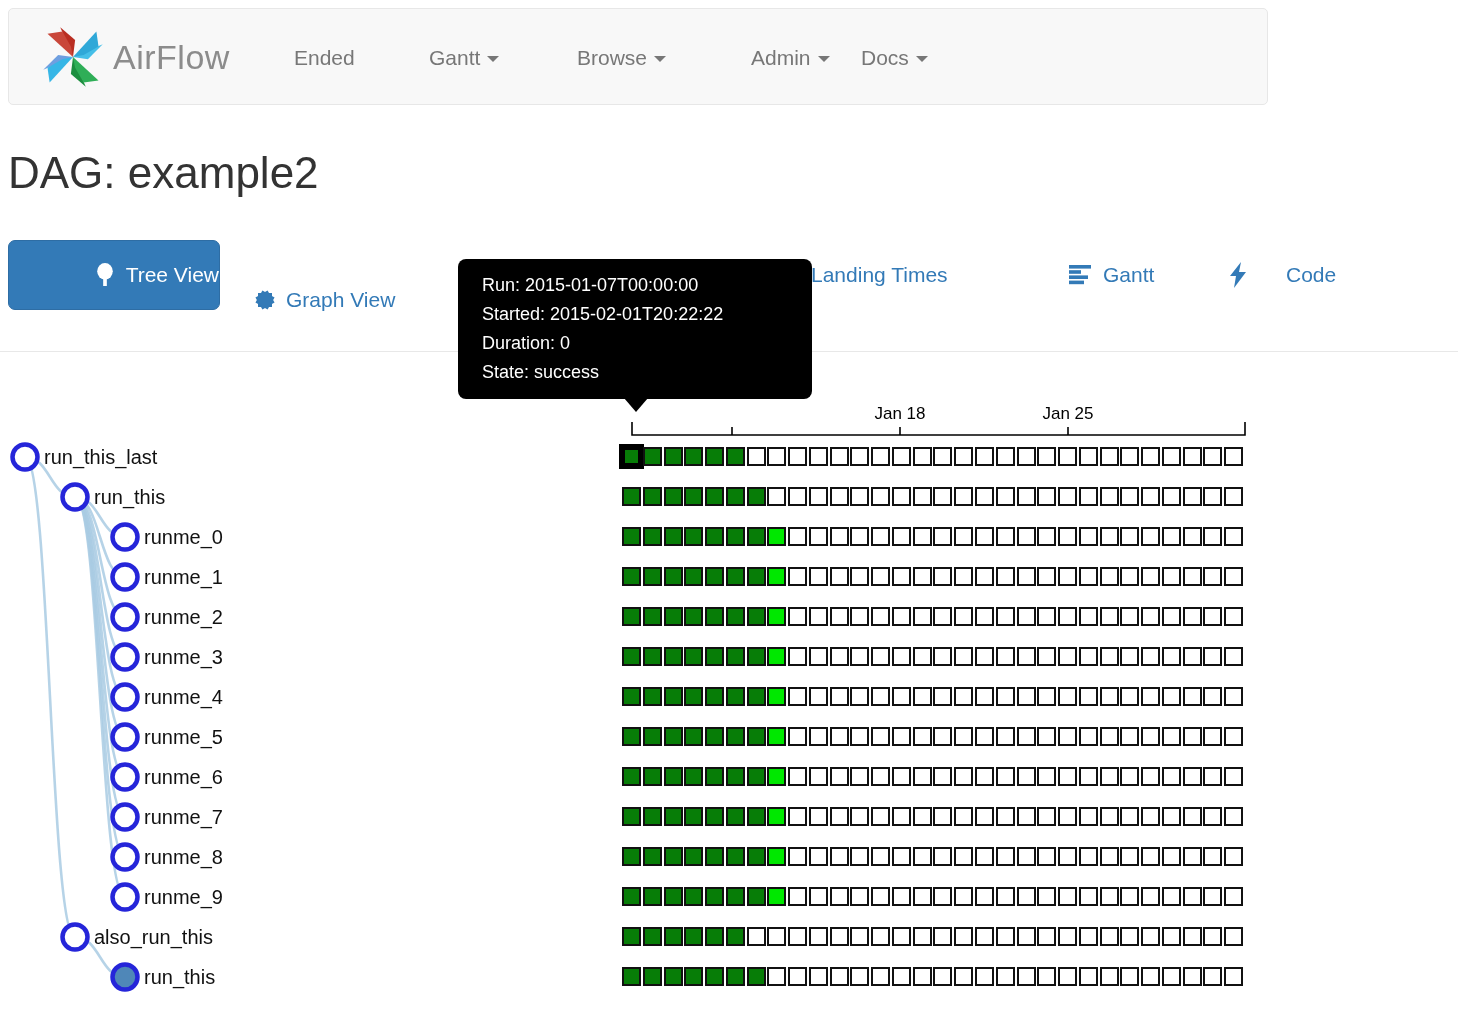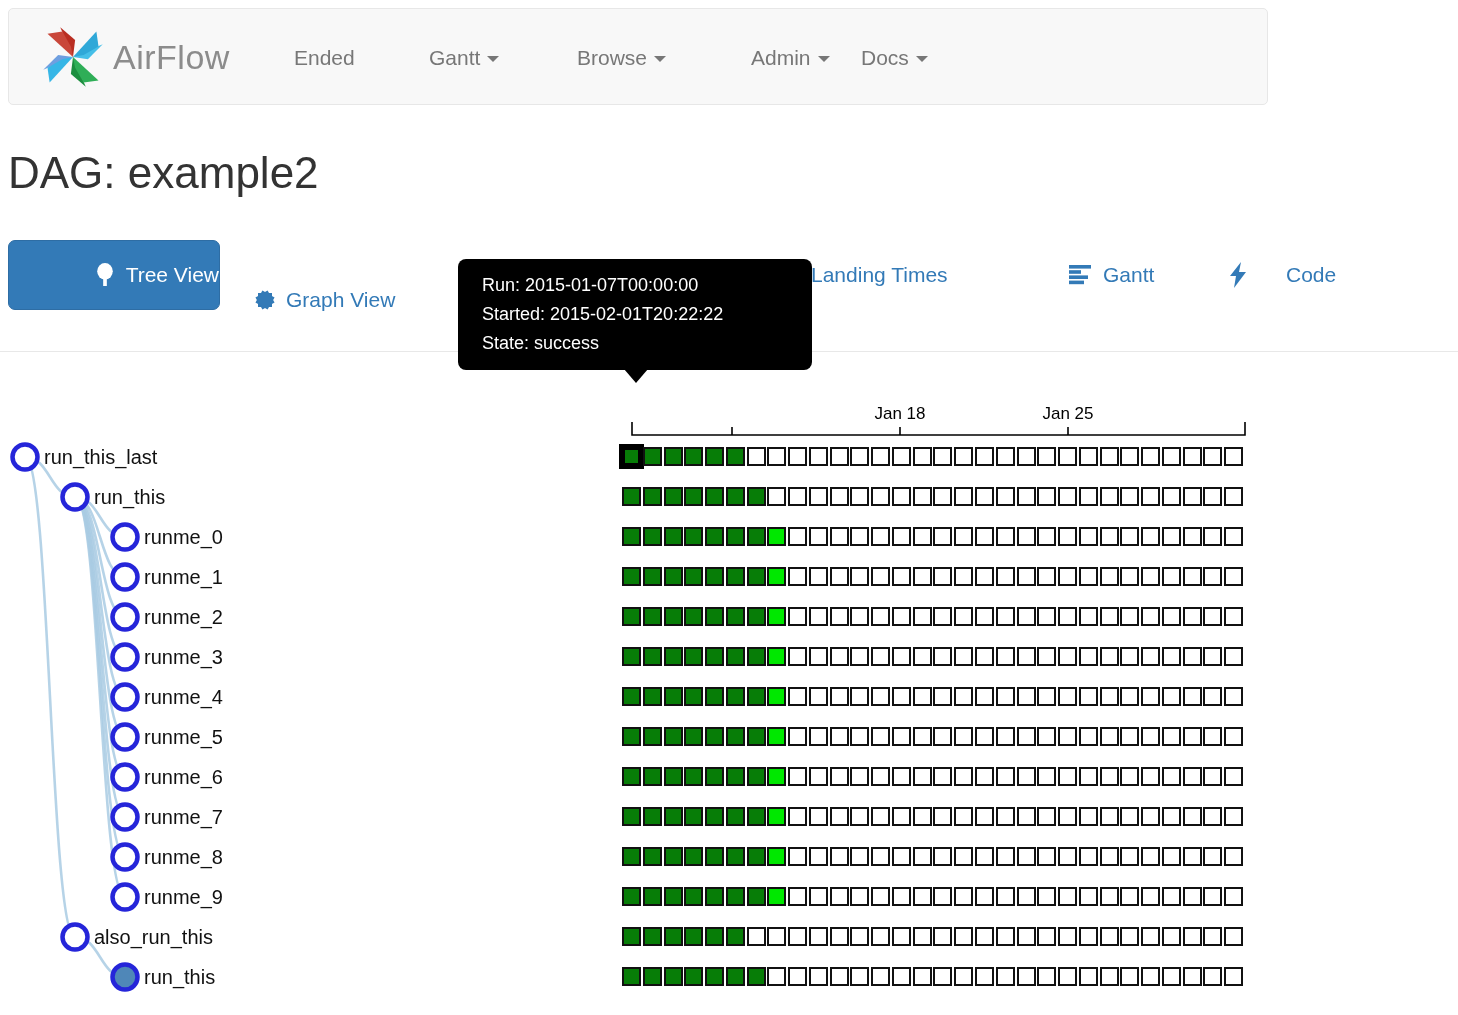--- a/index.html
+++ b/index.html
@@ -641,14 +641,15 @@
       <span class="cell"></span>
       <span class="cell"></span>
       <span class="cell"></span>
     </div>
   </div>
 
 <div class="tooltip" id="tooltip">
   <div class="arrow"></div>
 <div class="tline">Run: 2015-01-07T00:00:00</div>
     <div class="tline">Started: 2015-02-01T20:22:22</div>
+    <div class="tline">Duration: 0</div>
     <div class="tline">State: success</div>
   </div>
 
 </body></html>

